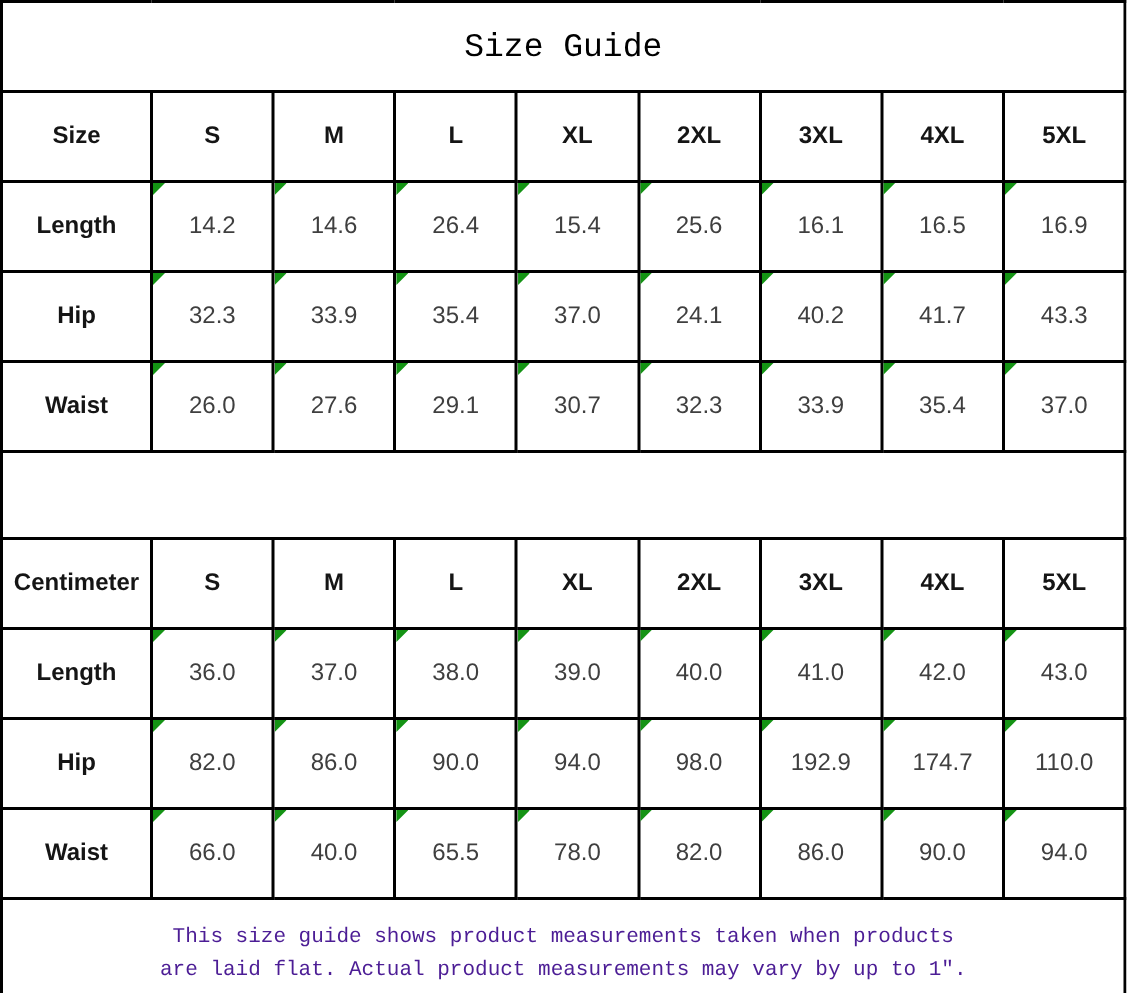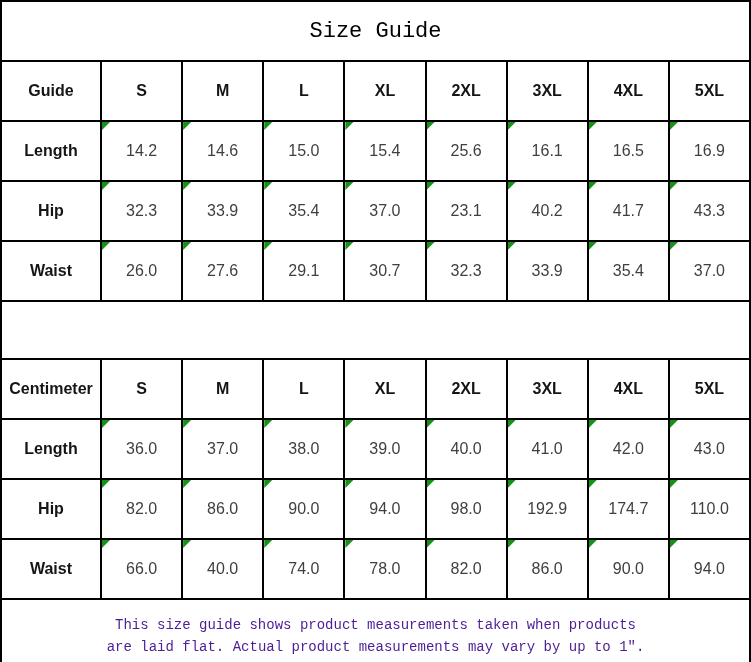--- a/index.html
+++ b/index.html
@@ -67,50 +67,50 @@
       <col>
       <col>
   </colgroup>
   <tbody>
 
     <tr>
       <td colspan="9" class="title-cell">Size Guide</td>
     </tr>
 
     <tr>
-      <td class="hdr">Guide</td>
+      <td class="hdr">Size</td>
       <td class="hdr">S</td>
       <td class="hdr">M</td>
       <td class="hdr">L</td>
       <td class="hdr">XL</td>
       <td class="hdr">2XL</td>
       <td class="hdr">3XL</td>
       <td class="hdr">4XL</td>
       <td class="hdr">5XL</td>
     </tr>
 
     <tr>
       <td class="hdr">Length</td>
       <td class="num"><span class="flag" style="background: rgb(20, 147, 20);"></span><span>14.2</span></td>
       <td class="num"><span class="flag" style="background: rgb(20, 147, 20);"></span><span>14.6</span></td>
-      <td class="num"><span class="flag" style="background: rgb(20, 147, 20);"></span><span>15.0</span></td>
+      <td class="num"><span class="flag" style="background: rgb(20, 147, 20);"></span><span>26.4</span></td>
       <td class="num"><span class="flag" style="background: rgb(20, 147, 20);"></span><span>15.4</span></td>
       <td class="num"><span class="flag" style="background: rgb(20, 147, 20);"></span><span>25.6</span></td>
       <td class="num"><span class="flag" style="background: rgb(20, 147, 20);"></span><span>16.1</span></td>
       <td class="num"><span class="flag" style="background: rgb(20, 147, 20);"></span><span>16.5</span></td>
       <td class="num"><span class="flag" style="background: rgb(20, 147, 20);"></span><span>16.9</span></td>
     </tr>
 
     <tr>
       <td class="hdr">Hip</td>
       <td class="num"><span class="flag" style="background: rgb(20, 147, 20);"></span><span>32.3</span></td>
       <td class="num"><span class="flag" style="background: rgb(20, 147, 20);"></span><span>33.9</span></td>
       <td class="num"><span class="flag" style="background: rgb(20, 147, 20);"></span><span>35.4</span></td>
       <td class="num"><span class="flag" style="background: rgb(20, 147, 20);"></span><span>37.0</span></td>
-      <td class="num"><span class="flag" style="background: rgb(20, 147, 20);"></span><span>23.1</span></td>
+      <td class="num"><span class="flag" style="background: rgb(20, 147, 20);"></span><span>24.1</span></td>
       <td class="num"><span class="flag" style="background: rgb(20, 147, 20);"></span><span>40.2</span></td>
       <td class="num"><span class="flag" style="background: rgb(20, 147, 20);"></span><span>41.7</span></td>
       <td class="num"><span class="flag" style="background: rgb(20, 147, 20);"></span><span>43.3</span></td>
     </tr>
 
     <tr>
       <td class="hdr">Waist</td>
       <td class="num"><span class="flag" style="background: rgb(20, 147, 20);"></span><span>26.0</span></td>
       <td class="num"><span class="flag" style="background: rgb(20, 147, 20);"></span><span>27.6</span></td>
       <td class="num"><span class="flag" style="background: rgb(20, 147, 20);"></span><span>29.1</span></td>
@@ -158,21 +158,21 @@
       <td class="num"><span class="flag" style="background: rgb(20, 147, 20);"></span><span>98.0</span></td>
       <td class="num"><span class="flag" style="background: rgb(20, 147, 20);"></span><span>192.9</span></td>
       <td class="num"><span class="flag" style="background: rgb(20, 147, 20);"></span><span>174.7</span></td>
       <td class="num"><span class="flag" style="background: rgb(20, 147, 20);"></span><span>110.0</span></td>
     </tr>
 
     <tr>
       <td class="hdr">Waist</td>
       <td class="num"><span class="flag" style="background: rgb(20, 147, 20);"></span><span>66.0</span></td>
       <td class="num"><span class="flag" style="background: rgb(20, 147, 20);"></span><span>40.0</span></td>
-      <td class="num"><span class="flag" style="background: rgb(20, 147, 20);"></span><span>74.0</span></td>
+      <td class="num"><span class="flag" style="background: rgb(20, 147, 20);"></span><span>65.5</span></td>
       <td class="num"><span class="flag" style="background: rgb(20, 147, 20);"></span><span>78.0</span></td>
       <td class="num"><span class="flag" style="background: rgb(20, 147, 20);"></span><span>82.0</span></td>
       <td class="num"><span class="flag" style="background: rgb(20, 147, 20);"></span><span>86.0</span></td>
       <td class="num"><span class="flag" style="background: rgb(20, 147, 20);"></span><span>90.0</span></td>
       <td class="num"><span class="flag" style="background: rgb(20, 147, 20);"></span><span>94.0</span></td>
     </tr>
 
     <tr>
       <td colspan="9" class="footer-cell">
         <div>This size guide shows product measurements taken when products</div>

